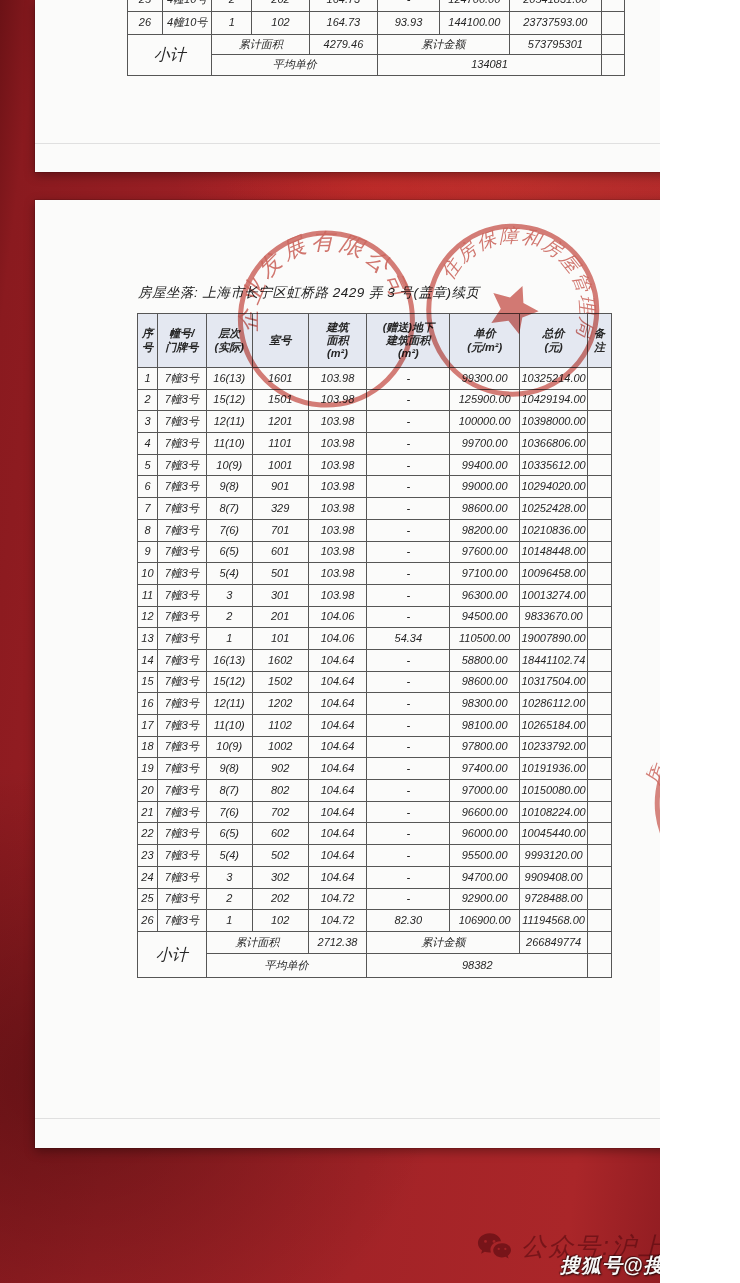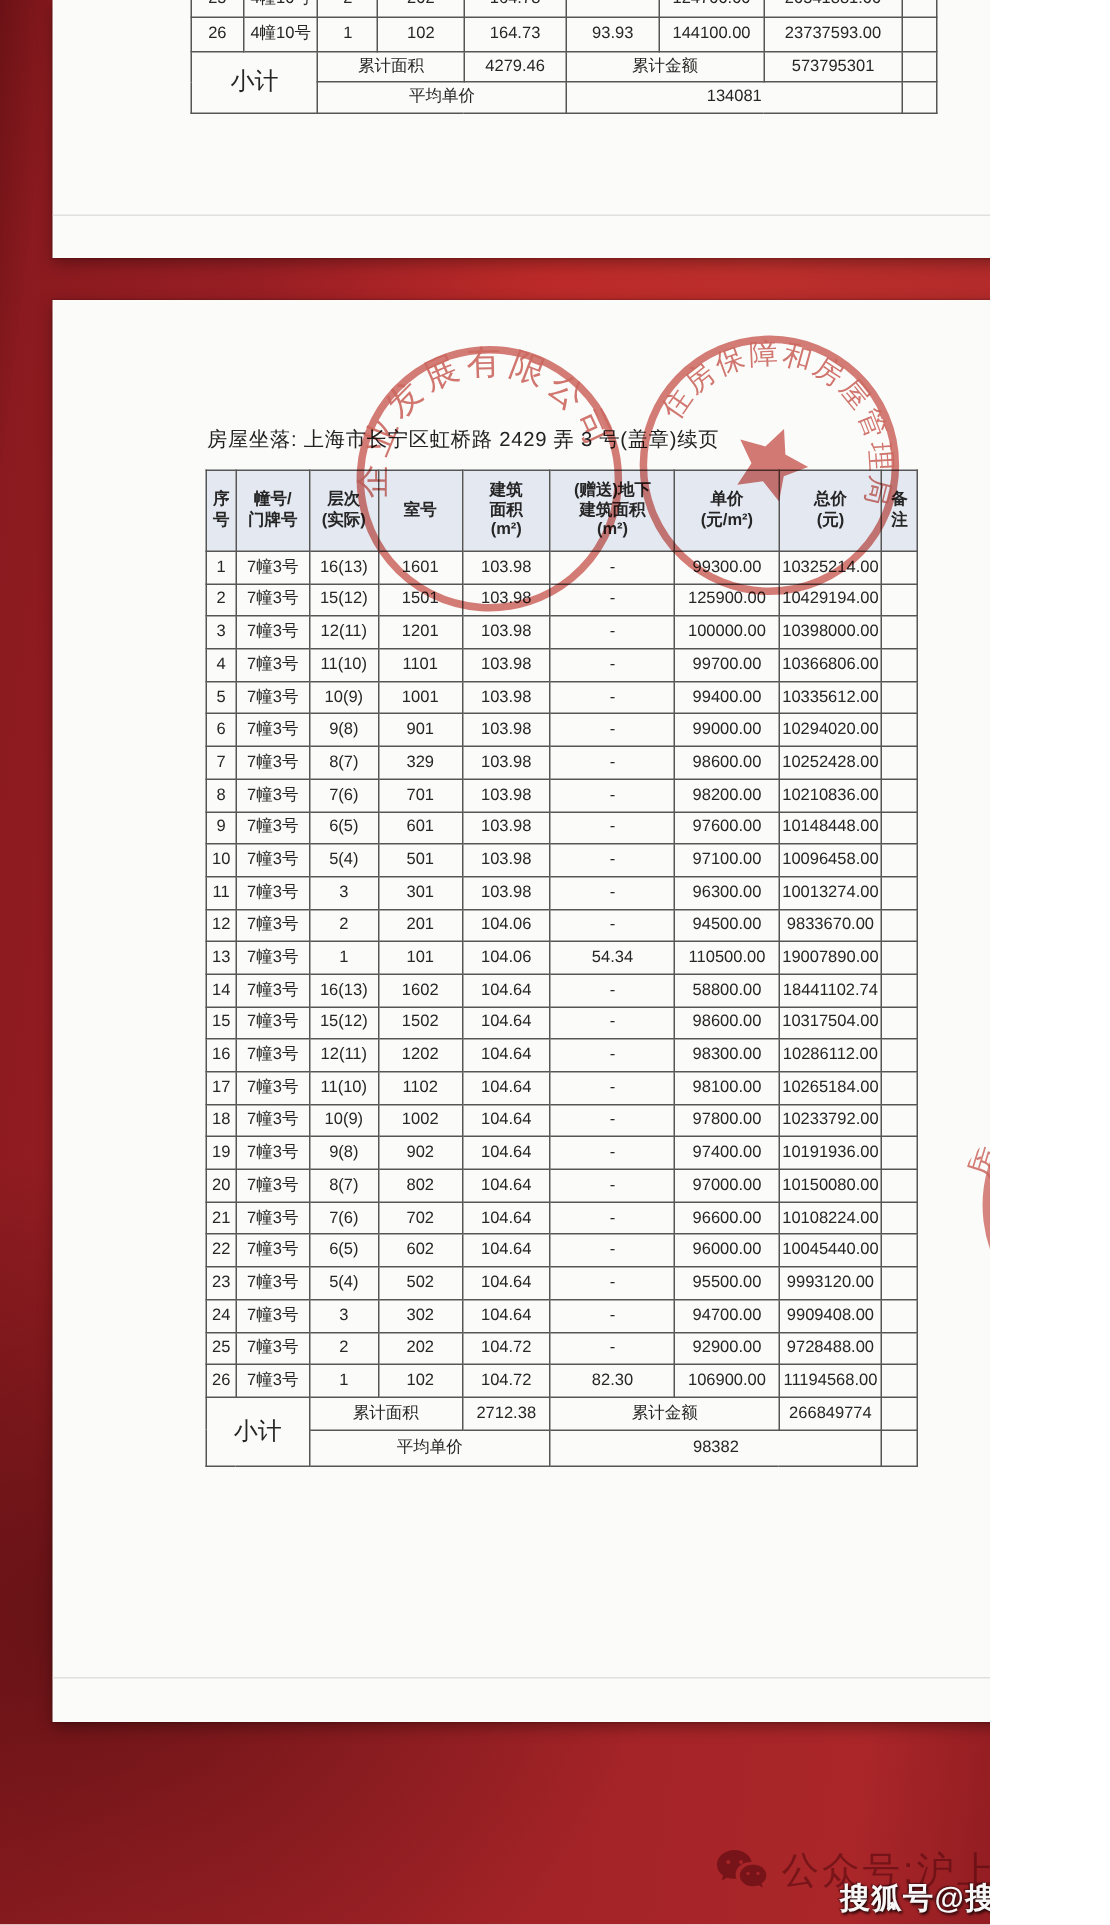--- a/index.html
+++ b/index.html
@@ -4,20 +4,21 @@
 <style>
   html,body{margin:0;padding:0;}
   body{font-family:"Liberation Sans","DejaVu Sans",sans-serif;}
   .stage{position:relative;width:660px;height:1283px;overflow:hidden;
     background:
       radial-gradient(420px 260px at 78% 13%, rgba(216,62,50,.45), rgba(216,62,50,0) 70%),
       radial-gradient(300px 180px at 56% 14%, rgba(200,40,38,.5), rgba(200,40,38,0) 65%),
       radial-gradient(520px 430px at 10% 84%, rgba(28,0,2,.40), rgba(28,0,2,0) 72%),
       radial-gradient(380px 240px at 90% 60%, rgba(205,55,48,.25), rgba(205,55,48,0) 70%),
       linear-gradient(97deg,#6b1216 0%,#8a1a1f 5%,#9c2025 30%,#a32327 62%,#aa2629 88%,#921d22 100%);
+    font-style: italic;
   }
   .page{position:absolute;left:35px;width:670px;background:#fbfbfa;
     box-shadow:0 0 0 1px rgba(0,0,0,.10), 0 3px 10px rgba(0,0,0,.35);overflow:hidden;}
   .page1{top:0;height:172px;}
   .page2{top:200px;height:948px;}
   .scanline{position:absolute;left:0;width:100%;height:1px;background:#d9d9d9;opacity:.8;}
 
   table{border-collapse:collapse;table-layout:fixed;background:transparent;}
   td,th{border:1px solid #565656;text-align:center;vertical-align:middle;
     font-size:11px;color:#262626;padding:0;overflow:hidden;white-space:nowrap;line-height:1.2;}

